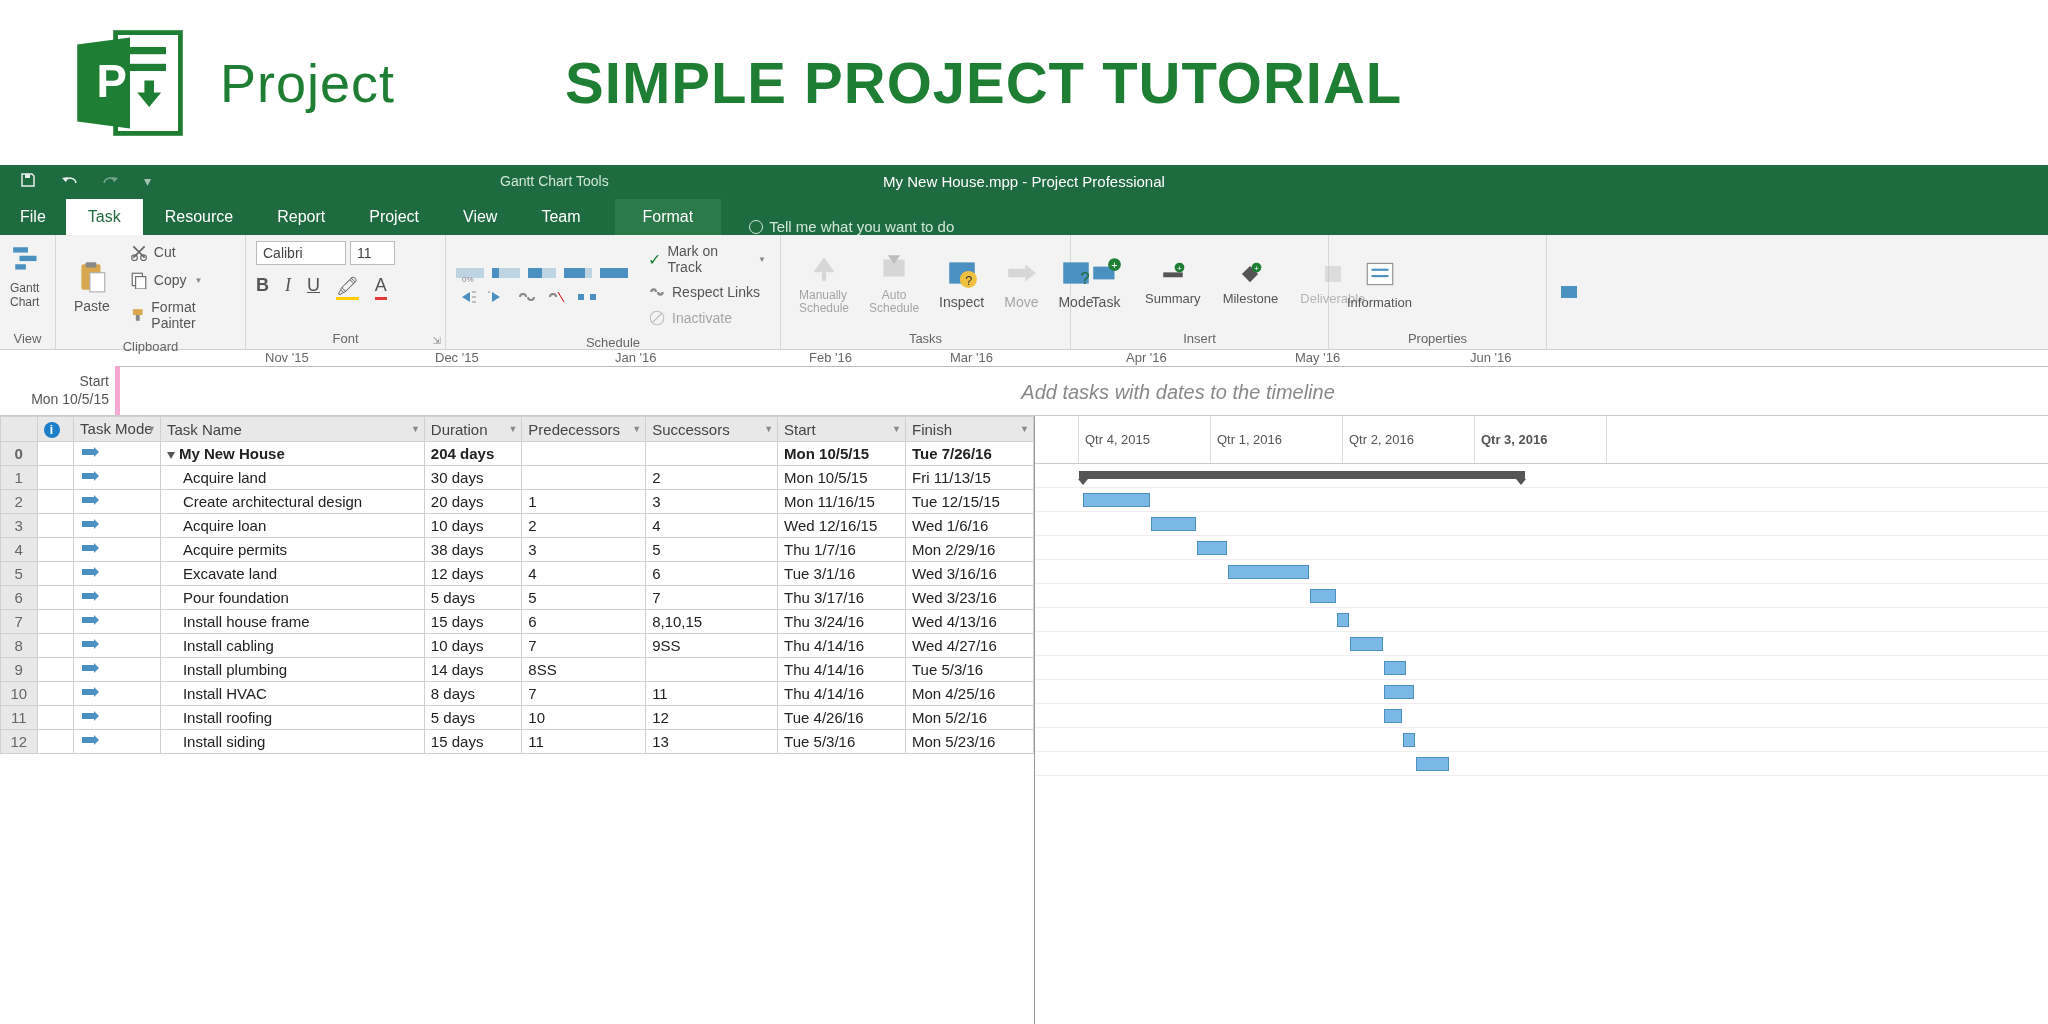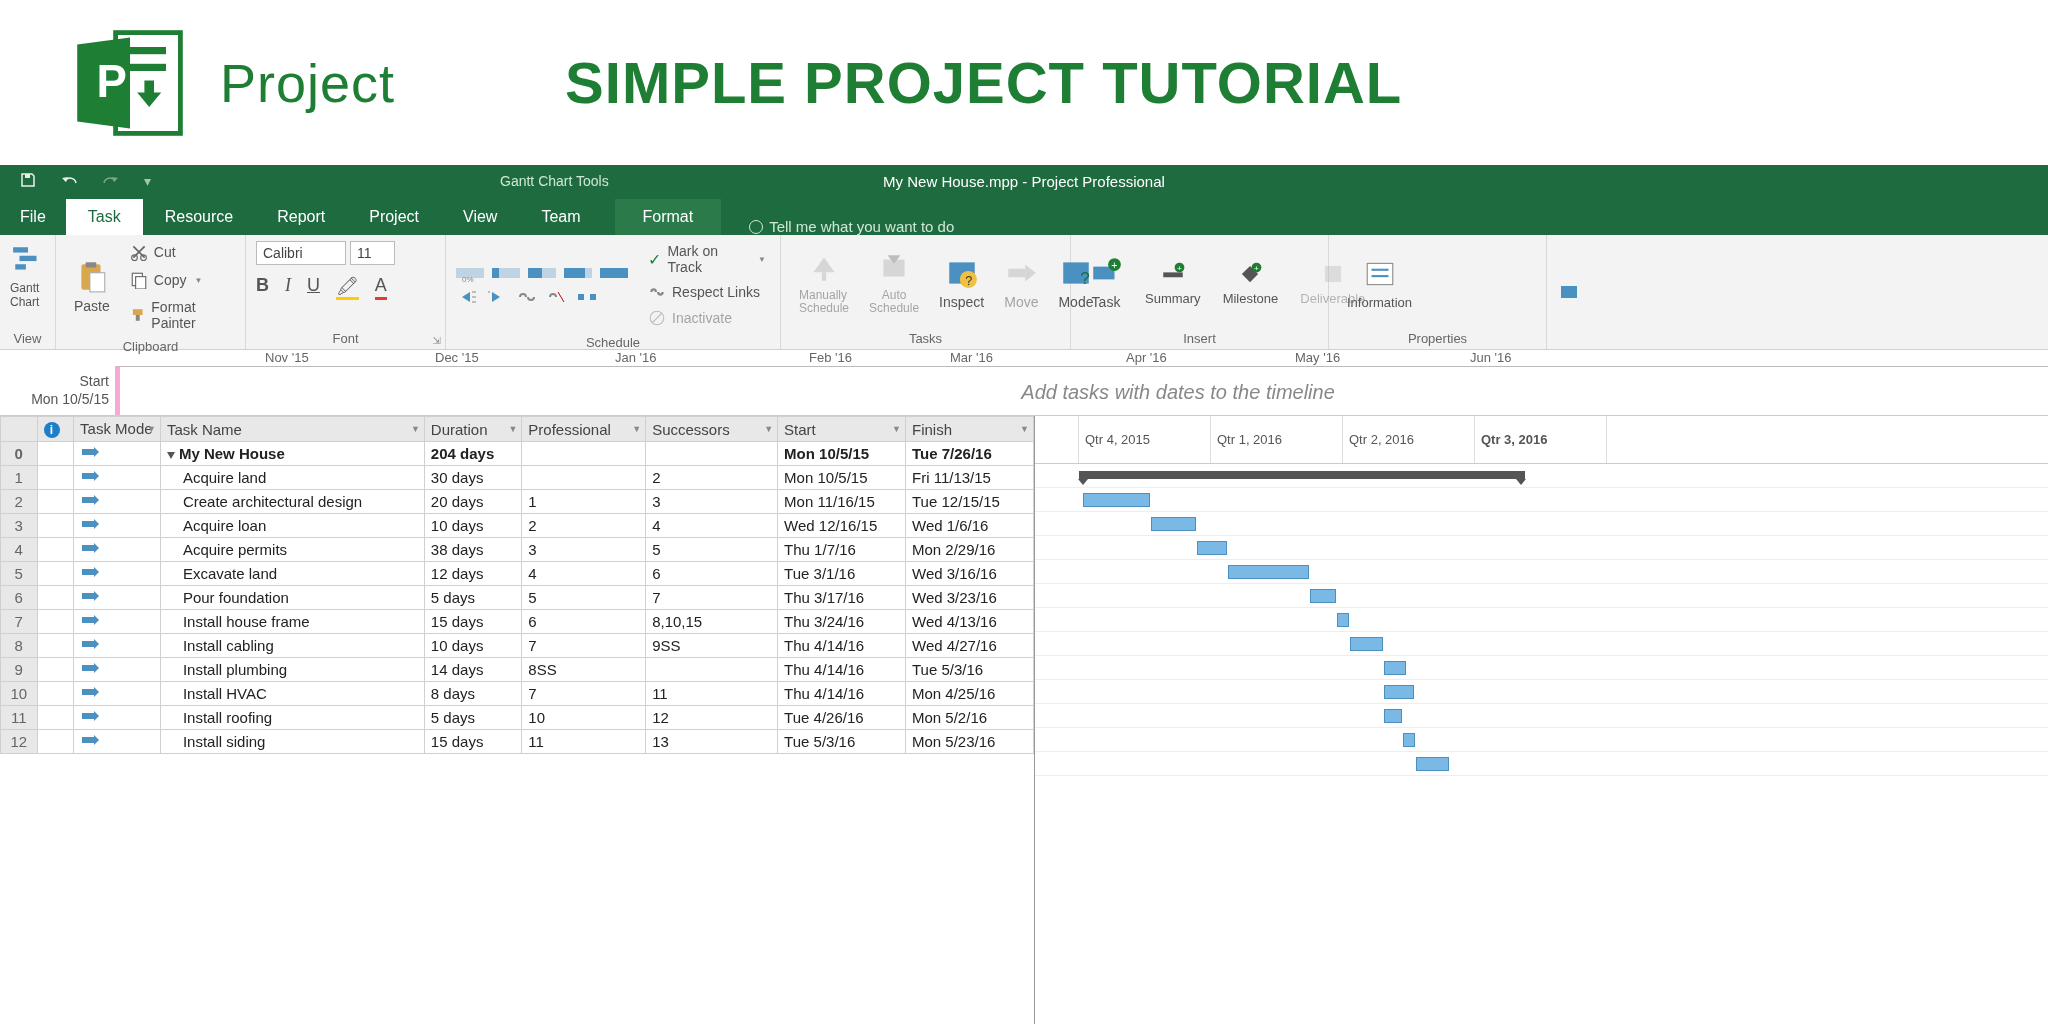--- a/index.html
+++ b/index.html
@@ -423,21 +423,21 @@
       <thead>
         <tr>
           <th class="col-row"></th>
           <th class="col-info"><span class="info-icon">i</span></th>
           <th class="col-mode">
               <div class="hdr-multiline"><span>Task Mode</span></div>
               <span class="th-caret">▼</span>
             </th>
           <th class="col-name selected"><span>Task Name</span><span class="th-caret">▼</span></th>
           <th class="col-dur"><span>Duration</span><span class="th-caret">▼</span></th>
-          <th class="col-pred"><span>Professional</span><span class="th-caret">▼</span></th>
+          <th class="col-pred"><span>Predecessors</span><span class="th-caret">▼</span></th>
           <th class="col-succ"><span>Successors</span><span class="th-caret">▼</span></th>
           <th class="col-start"><span>Start</span><span class="th-caret">▼</span></th>
           <th class="col-finish"><span>Finish</span><span class="th-caret">▼</span></th>
         </tr>
       </thead>
       <tbody id="grid-body">
           <tr class="summary-row">
             <td class="col-row">0</td>
             <td class="col-info"></td>
             <td class="col-mode"><span class="mode-icon"><svg viewBox="0 0 20 14">

